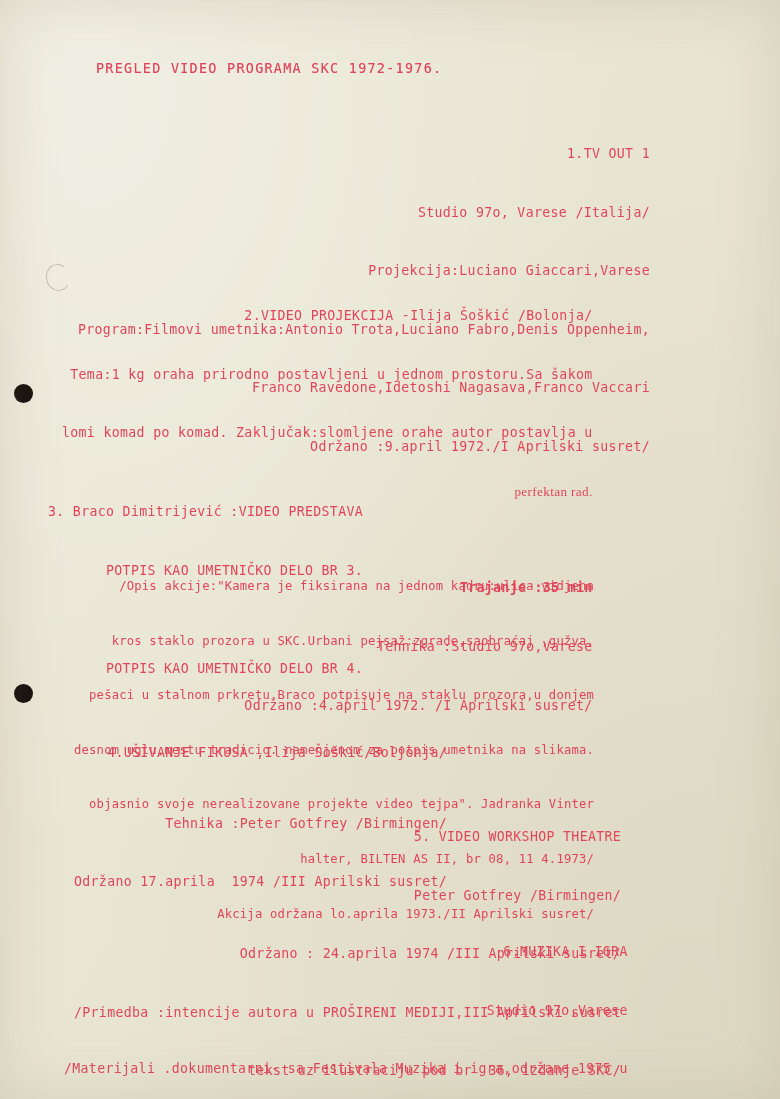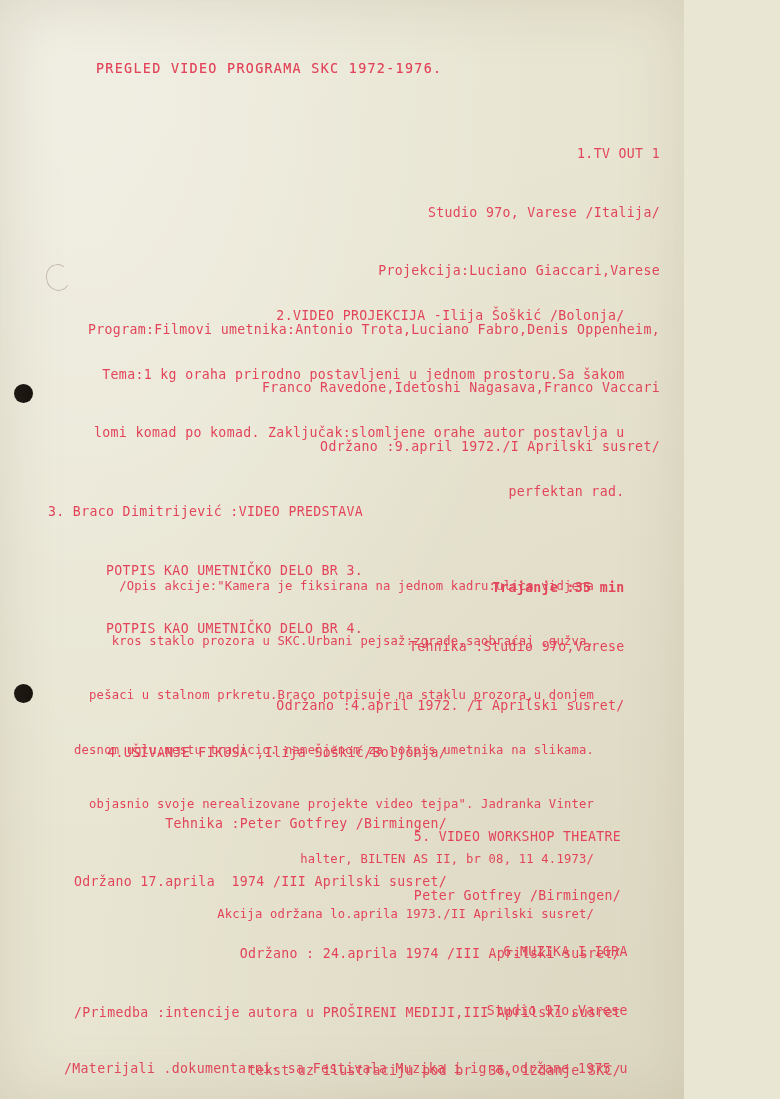--- a/index.html
+++ b/index.html
@@ -9,21 +9,21 @@
   body {
     width: 780px;
     height: 1099px;
     background: #e9e6d4;
     font-family: "DejaVu Sans Mono", monospace;
     overflow: hidden;
     position: relative;
   }
   .page {
     position: relative;
-    width: 684px;
+    width: 780px;
     height: 1099px;
     background: linear-gradient(120deg, #eae7d6 0%, #e8e5d2 40%, #e6e2ce 100%);
     box-sizing: border-box;
   }
   
   .paper-texture {
     position: absolute;
     inset: 0;
     pointer-events: none;
     background:
@@ -96,40 +96,40 @@
 
 <div class="page">
   <div class="paper-texture"></div>
 
   <div class="typed title">PREGLED VIDEO PROGRAMA SKC 1972-1976.</div>
 
   <div class="blk" style="left:62px; top:106px;">
     <div class="line">1.TV OUT 1</div>
     <div class="line" style="margin-left:16px;">Studio 97o, Varese /Italija/</div>
     <div class="line" style="margin-left:16px;">Projekcija:Luciano Giaccari,Varese</div>
-    <div class="line" style="margin-left:26px;">Program:Filmovi umetnika:Antonio Trota,Luciano Fabro,Denis Oppenheim,</div>
+    <div class="line" style="margin-left:16px;">Program:Filmovi umetnika:Antonio Trota,Luciano Fabro,Denis Oppenheim,</div>
     <div class="line" style="margin-left:16px;">      Franco Ravedone,Idetoshi Nagasava,Franco Vaccari</div>
     <div class="line" style="margin-left:16px;">Održano :9.april 1972./I Aprilski susret/</div>
   </div>
 
-  <div class="blk" style="left:72px; top:268px;">
+  <div class="blk" style="left:40px; top:268px;">
     <div class="line">2.VIDEO PROJEKCIJA -Ilija Šoškić /Bolonja/</div>
     <div class="line" style="margin-left:4px;">Tema:1 kg oraha prirodno postavljeni u jednom prostoru.Sa šakom</div>
     <div class="line" style="margin-left:22px;">lomi komad po komad. Zaključak:slomljene orahe autor postavlja u</div>
-    <div class="line" style="margin-left:22px;">perfektan rad.</div>
+    <div class="line" style="margin-left:22px;font-family:Liberation Serif, serif;">perfektan rad.</div>
     <div class="line" style="margin-left:22px;"></div>
     <div class="line" style="margin-left:22px;font-weight:bold;">Trajanje :35 min</div>
     <div class="line" style="margin-left:22px;">Tehnika :Studio 97o,Varese</div>
     <div class="line" style="margin-left:22px;">Održano :4.april 1972. /I Aprilski susret/</div>
   </div>
 
   <div class="blk" style="left:48px; top:464px;">
     <div class="line">3. Braco Dimitrijević :VIDEO PREDSTAVA</div>
     <div class="line" style="margin-left:26px;">POTPIS KAO UMETNIČKO DELO BR 3.</div>
-    <div class="line" style="margin-left:26px;">POTPIS KAO UMETNIČKO DELO BR 4.</div>
+    <div class="line" style="margin-left:26px;margin-top:40px;">POTPIS KAO UMETNIČKO DELO BR 4.</div>
   </div>
 
   <div class="blk" style="left:74px; top:540px;">
     <div class="line small">/Opis akcije:"Kamera je fiksirana na jednom kadru:ulica vidjena</div>
     <div class="line small">kros staklo prozora u SKC.Urbani pejsaž:zgrade,saobraćaj ,gužva,</div>
     <div class="line small">pešaci u stalnom prkretu.Braco potpisuje na staklu prozora,u donjem</div>
     <div class="line small">desnom uglu,mestu tradicio. namenjenom za potpis umetnika na slikama.</div>
     <div class="line small">objasnio svoje nerealizovane projekte video tejpa". Jadranka Vinter</div>
     <div class="line small">halter, BILTEN AS II, br 08, 11 4.1973/</div>
     <div class="line small">Akcija održana lo.aprila 1973./II Aprilski susret/</div>

